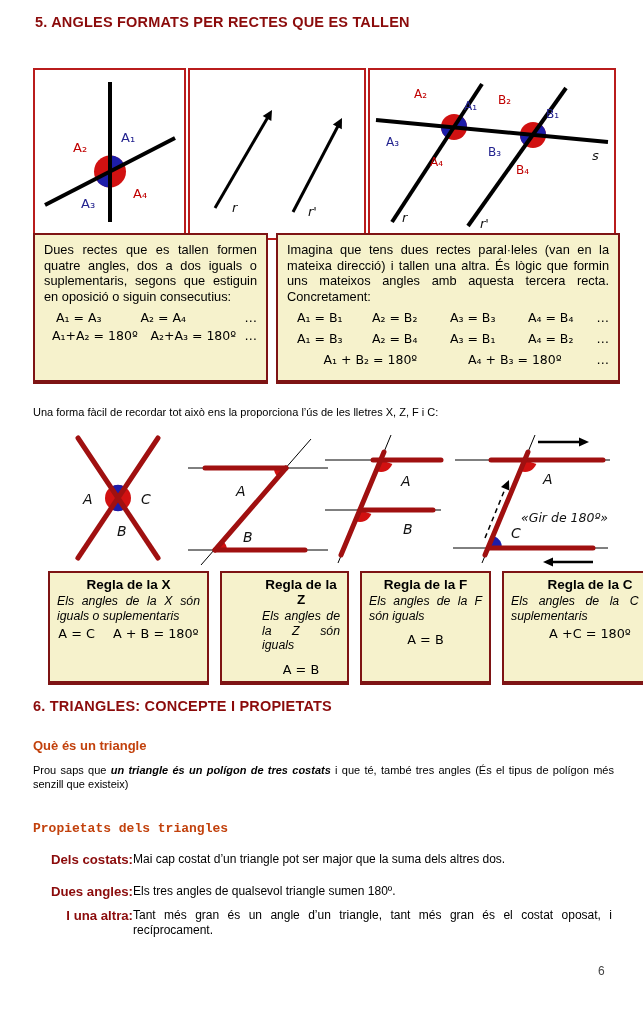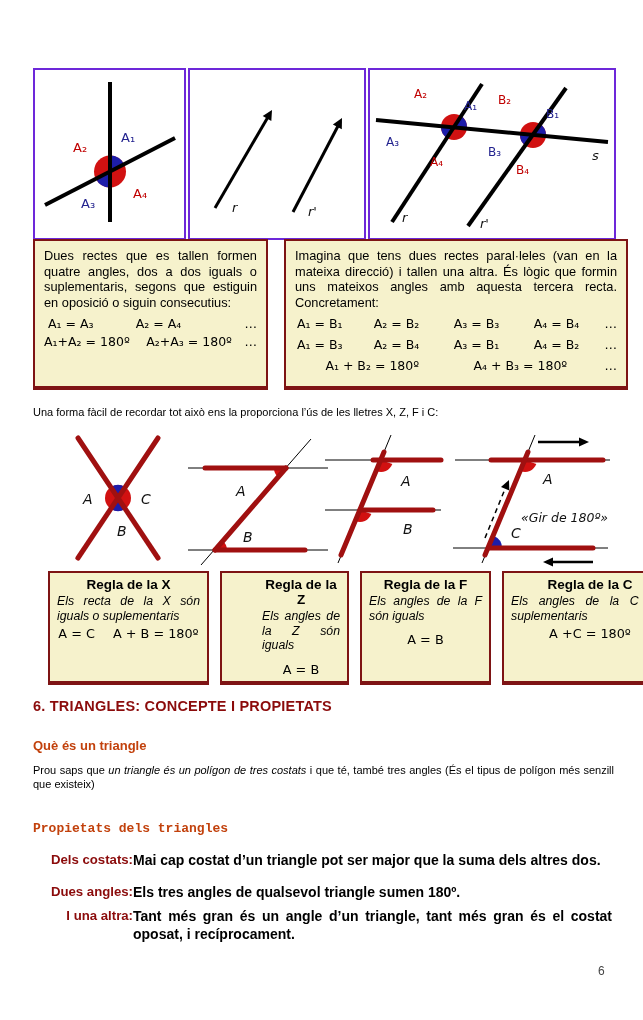--- a/index.html
+++ b/index.html
@@ -5,62 +5,63 @@
   html,body{margin:0;padding:0;background:#fff;}
   .page{position:relative;width:643px;height:1020px;background:#ffffff;
         font-family:"Liberation Sans",sans-serif;color:#000;overflow:hidden;}
   .abs{position:absolute;}
 
   .h1{font-size:14.5px;font-weight:bold;color:#8b0b0b;letter-spacing:.2px;}
   .h2{font-size:13px;font-weight:bold;color:#c2410c;}
 
   
   .figrow{left:33px;top:68px;display:flex;gap:0;}
-  .figbox{background:#fff;border:2px solid #6d28d9;}
+  .figbox{background:#fff;border:2px solid #b91c1c;}
   .figbox + .figbox{border-left-width:2px;margin-left:2px;}
 
   
   .creambox{background:#f6f2cc;border:2px solid #7e1414;border-bottom-width:4px;
             padding:7px 9px 5px 9px;box-sizing:border-box;}
   .creambox p{margin:0 0 6px 0;font-size:12.8px;line-height:1.22;text-align:justify;}
-  .frow{display:grid;font-family:"DejaVu Sans",sans-serif;font-size:12.5px;margin:3px 0 0 0;}
+  .frow{display:grid;font-family:"DejaVu Sans",sans-serif;font-size:12.5px;margin:3px 0 0 8px;}
   .frow span{white-space:nowrap;}
   .fl1{grid-template-columns:42% 44% 14%;padding-left:4px;}
   .fl2{grid-template-columns:48% 44% 8%;}
   .fr4{grid-template-columns:24% 25% 25% 22% 4%;padding-left:2px;}
   .fr2{grid-template-columns:48% 44% 8%;text-align:center;}
   .dots{text-align:right;}
 
   .bodytext{font-size:11px;line-height:1.25;}
-  .it{font-style:italic;}
+  .it{font-style:italic;font-weight:bold;}
 
   
   .rules{left:48px;top:571px;display:flex;gap:11px;}
   .rulecell{background:#f6f2cc;border:2px solid #7e1414;border-bottom-width:4px;
             box-sizing:border-box;padding:4px 7px;}
   .ruletitle{font-size:13.5px;font-weight:bold;text-align:center;margin-bottom:2px;}
   .ruledesc{font-size:12.3px;font-style:italic;text-align:justify;line-height:1.18;}
   .ruleformula{font-size:12.8px;text-align:center;margin-top:3px;display:flex;
                justify-content:center;gap:18px;font-family:"DejaVu Sans",sans-serif;}
 
   .prop{display:flex;width:579px;}
   .proplabel{width:100px;flex:none;font-weight:bold;color:#8b0b0b;font-size:13.2px;text-align:right;}
-  .proptext{flex:1;font-size:14px;line-height:1.25;text-align:justify;font-weight:bold;}
+  .proptext{flex:1;font-size:12px;line-height:1.25;text-align:justify;}
 
   .pagenum{font-size:12px;color:#444;}
   svg text{font-family:"DejaVu Sans",sans-serif;}
   .lblred{fill:#c00000;}
   .lblnavy{fill:#23238f;}
   .lblblk{fill:#111;font-style:italic;}
 </style>
 </head>
 <body>
 
 <div class="page">
 
+  <div class="abs h1" style="left:35px;top:14px;width:580px;">5. ANGLES FORMATS PER RECTES QUE ES TALLEN</div>
 
   <div class="abs figrow">
 
     <div class="figbox">
       <svg width="149" height="164" viewBox="0 0 149 164">
         <circle cx="75" cy="101.5" r="16" fill="#d11111"></circle>
         <path d="M75,101.5 L75,85.5 A16,16 0 0 1 89.2,94.2 Z" fill="#1d1daa"></path>
         <path d="M75,101.5 L75,117.5 A16,16 0 0 1 60.8,108.8 Z" fill="#1d1daa"></path>
         <line x1="75" y1="12" x2="75" y2="152" stroke="#000" stroke-width="4"></line>
         <line x1="10" y1="135" x2="140" y2="68" stroke="#000" stroke-width="4"></line>
@@ -101,21 +102,21 @@
         <text x="176" y="48" font-size="12" class="lblnavy">B₁</text>
         <text x="118" y="86" font-size="12" class="lblnavy">B₃</text>
         <text x="146" y="104" font-size="12" class="lblred">B₄</text>
         <text x="222" y="90" font-size="13" class="lblblk">s</text>
         <text x="32" y="152" font-size="13" class="lblblk">r</text>
         <text x="110" y="158" font-size="13" class="lblblk">r'</text>
       </svg>
     </div>
   </div>
 
-  <div class="abs" style="left:33px;top:239px;display:flex;gap:16px;">
+  <div class="abs" style="left:33px;top:233px;display:flex;gap:8px;">
     <div class="creambox" style="width:235px;height:151px;">
       <p>Dues rectes que es tallen formen quatre angles, dos a dos iguals o suplementaris, segons que estiguin en oposició o siguin consecutius:</p>
       <div class="frow fl1">
         <span>A₁ = A₃</span>
         <span>A₂ = A₄</span>
         <span class="dots">…</span>
       </div>
       <div class="frow fl2">
         <span>A₁+A₂ = 180º</span>
         <span>A₂+A₃ = 180º</span>
@@ -205,21 +206,21 @@
       <polygon points="476,50 476.3,60.5 468,57.1" fill="#000"></polygon>
       <text x="510" y="54" font-size="14" class="lblblk">A</text>
       <text x="478" y="108" font-size="14" class="lblblk">C</text>
       <text x="488" y="92" font-size="12.5" class="lblblk">«Gir de 180º»</text>
     </g>
   </svg>
 
   <div class="abs rules">
     <div class="rulecell" style="width:161px;">
       <div class="ruletitle">Regla de la X</div>
-      <div class="ruledesc">Els recta de la X són iguals o suplementaris</div>
+      <div class="ruledesc">Els angles de la X són iguals o suplementaris</div>
       <div class="ruleformula">
         <span>A = C</span>
         <span>A + B = 180º</span>
       </div>
     </div>
     <div class="rulecell" style="width:129px;padding-left:40px;">
       <div class="ruletitle">Regla de la Z</div>
       <div class="ruledesc">Els angles de la Z són iguals</div>
       <div class="ruleformula" style="margin-top:9px;">
         <span>A = B</span>

